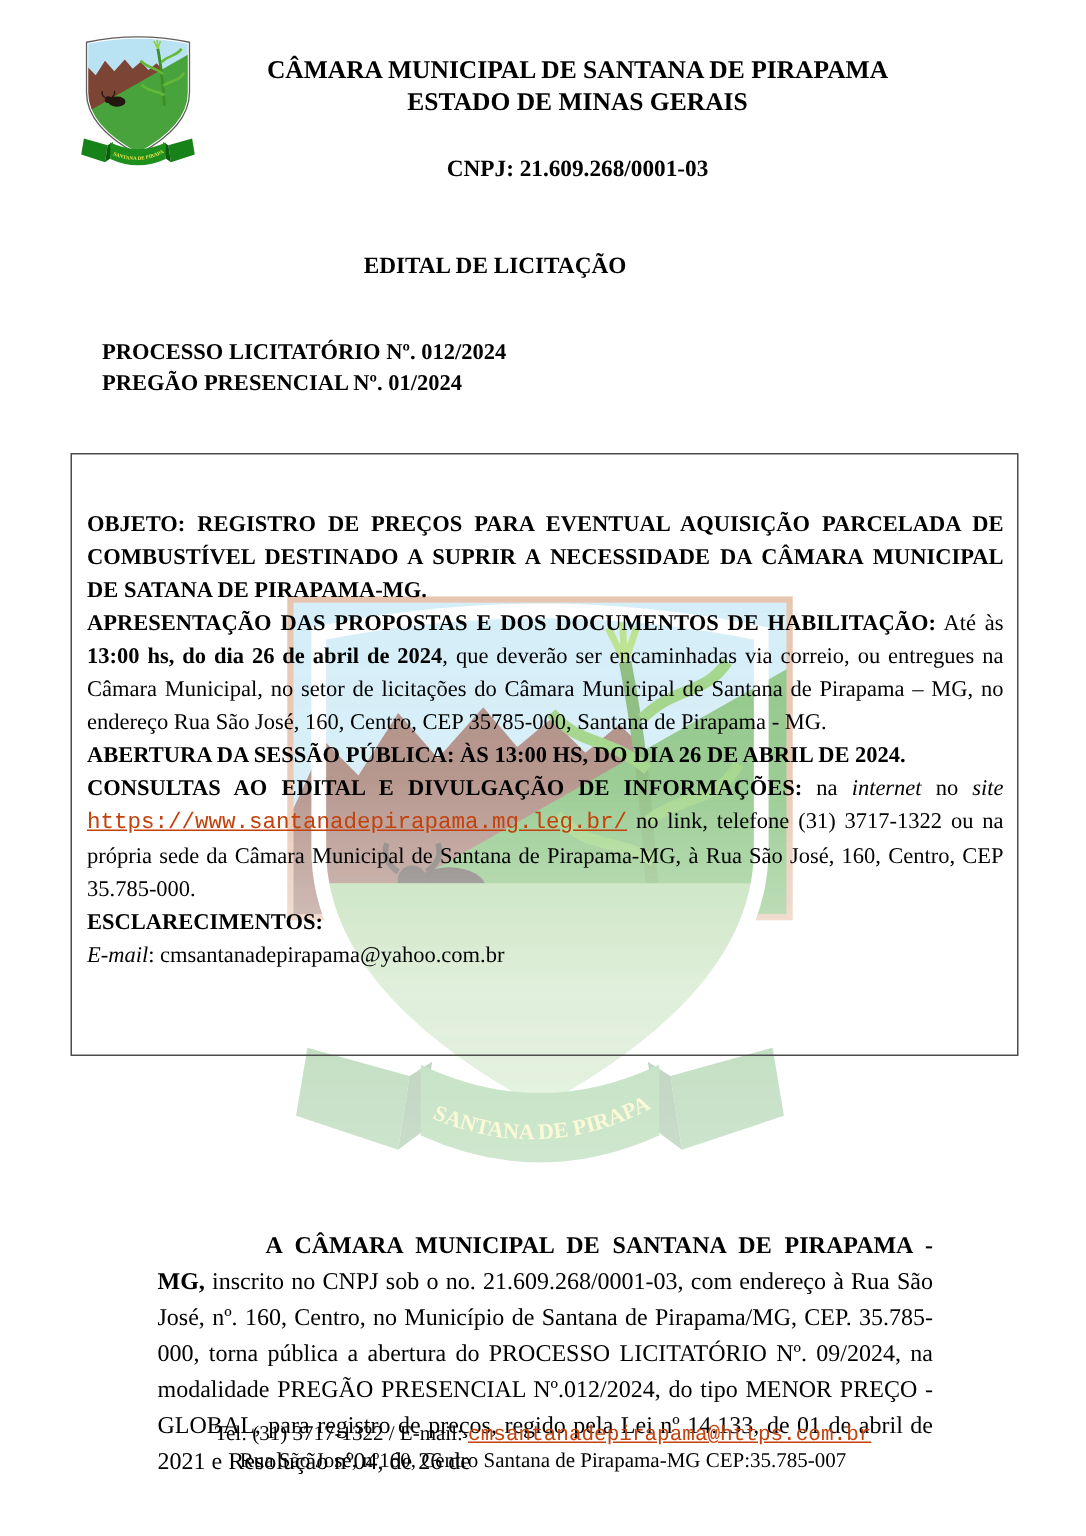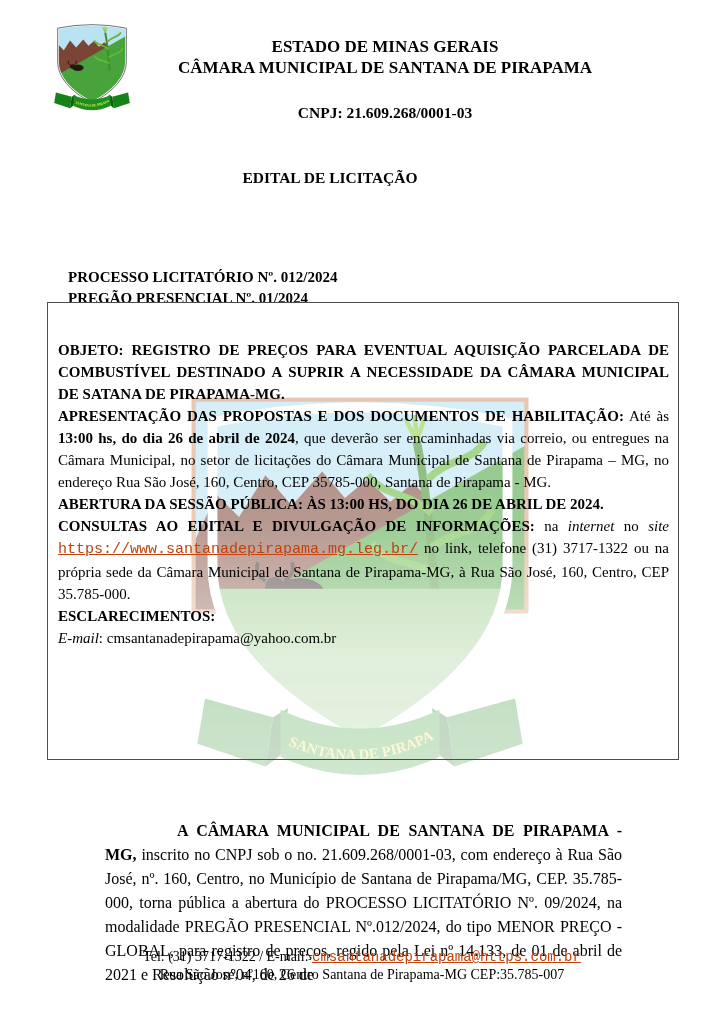--- a/index.html
+++ b/index.html
@@ -12,32 +12,32 @@
   .letterhead{position:absolute;top:17px;left:48px;right:40px;display:flex;}
   .logo-wrap{width:88px;height:98px;flex:0 0 88px;}
   .logo-wrap svg{width:88px;height:98px;display:block;}
   .org-block{margin-left:6px;width:486px;text-align:center;font-weight:bold;
     font-size:17px;line-height:21px;padding-top:19px;}
   .org-cnpj{margin-top:24px;font-size:15.5px;}
   
   .doc-title{position:absolute;top:169px;left:0;width:660px;text-align:center;
     font-weight:bold;font-size:15.5px;}
   .process-block{position:absolute;top:225px;left:68px;font-weight:bold;
-    font-size:15px;line-height:21px;margin-top:42px;}
+    font-size:15px;line-height:21px;}
   
   .watermark{
     position:absolute;left:170px;top:377px;width:380px;height:416px;
     opacity:.6;z-index:0;pointer-events:none;
     -webkit-mask-image:linear-gradient(to bottom,rgba(0,0,0,1) 0%,rgba(0,0,0,.92) 34%,rgba(0,0,0,.45) 68%,rgba(0,0,0,.34) 100%);
     mask-image:linear-gradient(to bottom,rgba(0,0,0,1) 0%,rgba(0,0,0,.92) 34%,rgba(0,0,0,.45) 68%,rgba(0,0,0,.34) 100%);
   }
   .watermark svg{width:100%;height:100%;display:block;}
   
   .info-box{
-    position:absolute;left:47px;top:302px;width:632px;height:458px;
+    position:absolute;left:47px;top:302px;width:632px;height:402px;
     box-sizing:border-box;border:1px solid #4c4c4c;background:transparent;
     padding:36px 9px 0 10px;font-size:15px;line-height:22px;z-index:1;
   }
   .info-box p{margin:0;text-align:justify;}
   .p-objeto{font-weight:bold;}
   .p-apres{margin-top:37px;}
   .p-abertura{margin-top:25px;font-weight:bold;}
   .p-consultas{margin-top:35px;}
   .p-esclar{margin-top:37px;font-weight:bold;text-align:left;}
   .p-email{text-align:left;}
@@ -97,22 +97,22 @@
           </g>
         <use href="#shieldP" fill="none" stroke="#ffffff" stroke-width="2.6"></use>
         <use href="#shieldP" fill="none" stroke="#5f5f5f" stroke-width="1"></use>
         <use href="#ribbon"></use>
         <text font-size="3.9" font-weight="bold" fill="#efe24e" font-family="&quot;Liberation Serif&quot;,serif">
           <textPath href="#ribTextPath" startOffset="1">SANTANA DE PIRAPAMA</textPath>
         </text>
       </svg>
     </div>
     <div class="org-block">
+      <div>CÂMARA MUNICIPAL DE SANTANA DE PIRAPAMA</div>
       <div>ESTADO DE MINAS GERAIS</div>
-      <div>CÂMARA MUNICIPAL DE SANTANA DE PIRAPAMA</div>
       <div class="org-cnpj">CNPJ: 21.609.268/0001-03</div>
     </div>
   </header>
 
   <div class="doc-title">EDITAL DE LICITAÇÃO</div>
 
   <div class="process-block">
     <div>PROCESSO LICITATÓRIO Nº. 012/2024</div>
     <div>PREGÃO PRESENCIAL Nº. 01/2024</div>
   </div>

